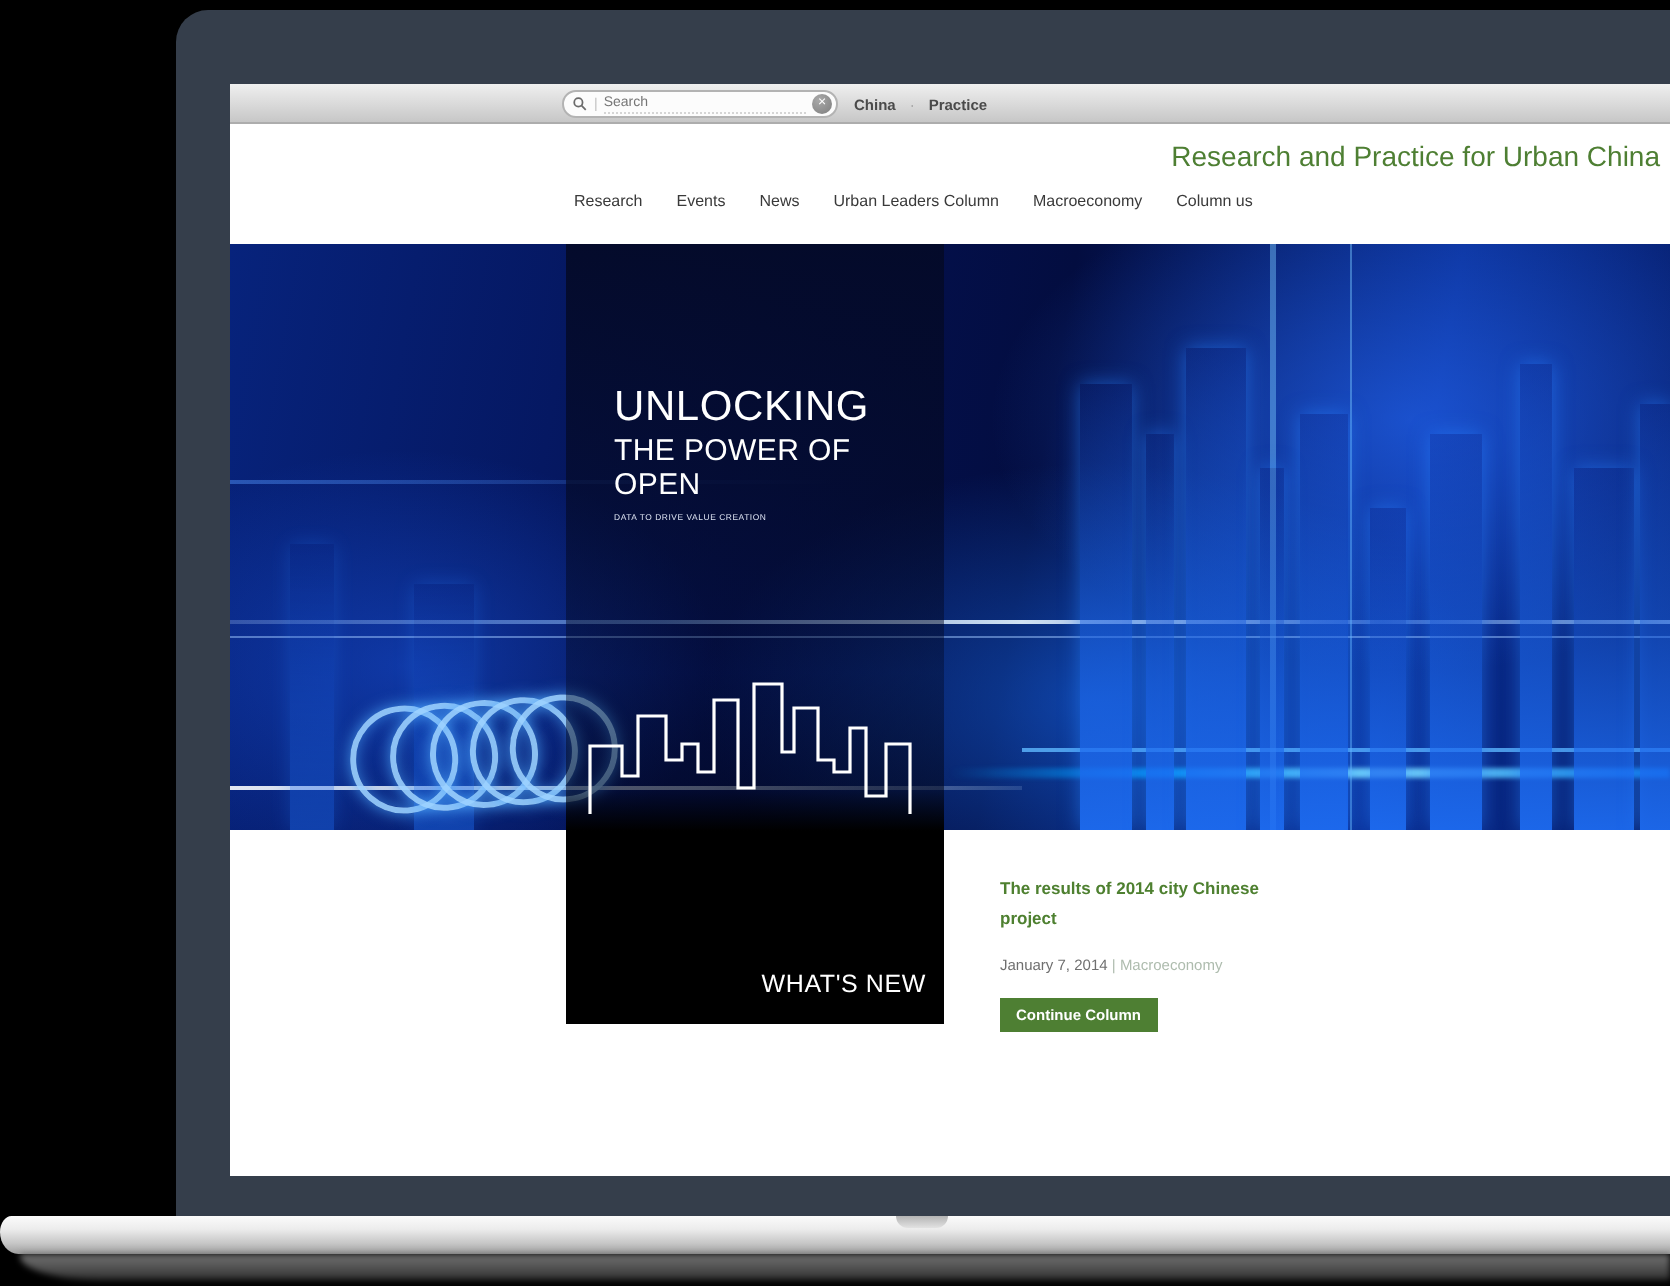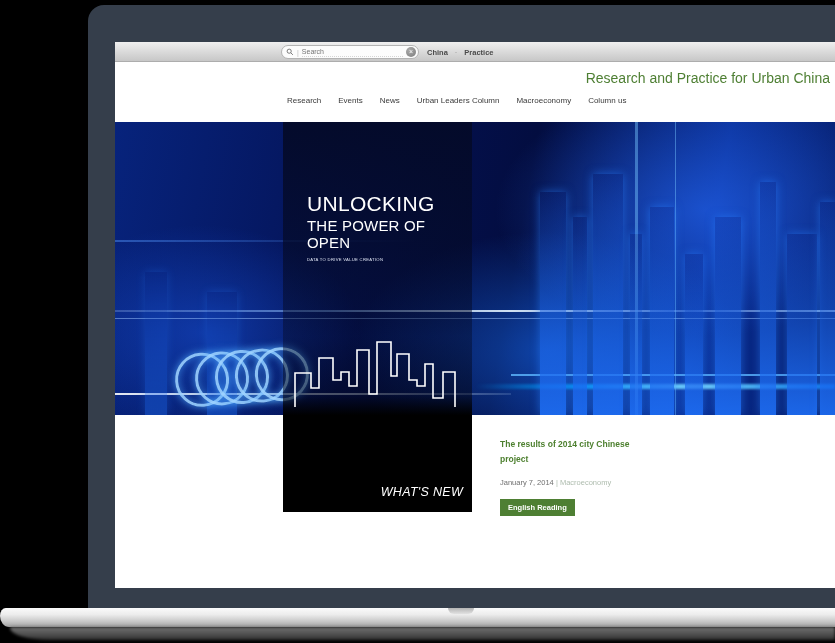--- a/index.html
+++ b/index.html
@@ -84,21 +84,21 @@
   .hero-panel { position:absolute; left:168px; top:80px; width:189px; height:390px;
     background:linear-gradient(to bottom, rgba(4,10,40,.94) 0%, rgba(4,10,40,.72) 30%,
                rgba(3,8,34,.40) 55%, rgba(2,5,22,.55) 70%, #000 75.2%, #000 100%); }
   .hero-text { padding:70px 0 0 24px; color:#fff; }
   .hero-title1 { font-size:21px; letter-spacing:.3px; font-weight:normal; }
   .hero-title2 { font-size:15px; letter-spacing:.2px; font-weight:normal; margin-top:1px; }
   .hero-sub { font-size:6px; transform:scale(.7); transform-origin:left top;
               color:#dde3f2; letter-spacing:.4px; margin-top:6px; white-space:nowrap; }
   .skyline { position:absolute; left:10px; top:205px; }
   .whats-new { position:absolute; right:9px; bottom:13px; color:#fff;
-               font-size:12.5px; letter-spacing:.3px;font-style:italic; }
+               font-size:12.5px; letter-spacing:.3px; }
 
   
   .articles { position:absolute; left:385px; top:395px; display:flex; gap:17px; }
   .article { }
   .article.col1 { width:155px; }
   .article.col2 { width:163px; }
   .article h3 { font-size:8.5px; font-weight:bold; color:#4e8030; line-height:1.75;
                 white-space:pre-line; cursor:pointer; }
   .article .body { margin-top:19px; font-size:8px; color:#9b9b9b; line-height:1.6;
                 white-space:pre-line; }
@@ -193,21 +193,21 @@
 
     <div class="articles">
       <div class="article col1">
         <h3>The results of 2014 city Chinese
 project</h3>
         <div class="meta">
           <span class="date">January 7, 2014</span>
           <span class="sep">|</span>
           <span class="cat">Macroeconomy</span>
         </div>
-        <button class="cta">English Reading</button>
+        <button class="cta">Continue Column</button>
       </div>
       <div class="article col2">
 
       </div>
     </div>
 
   </div>
 
   <div class="laptop-base">
     <div class="base-notch"></div>

